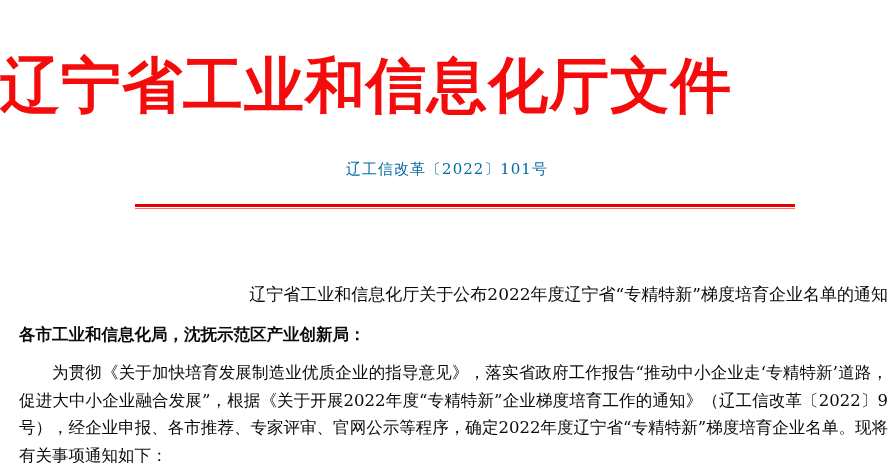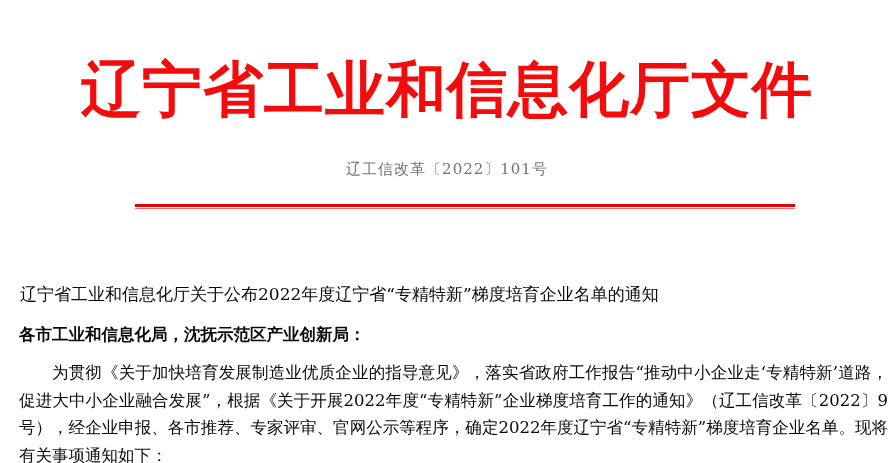--- a/index.html
+++ b/index.html
@@ -16,58 +16,58 @@
     font-family: "DejaVu Serif", "Liberation Serif", serif;
     color: #000000;
   }
   
   .masthead {
     position: absolute;
     top: 53px;
     left: 0;
     width: 100%;
     margin: 0;
-    text-align: center;
+    text-align: left;
     font-size: 60px;
     line-height: 74px;
     font-weight: 700;
     letter-spacing: 1px;
     color: #f40b0b;
-    font-family: Liberation Sans, sans-serif;
+    font-family: Liberation Mono, monospace;
     white-space: nowrap;
   }
   .doc-number {
     position: absolute;
     top: 158px;
     left: 0;
     width: 100%;
     text-align: center;
     font-size: 15px;
     line-height: 22px;
-    color: #737373;
+    color: #0369a1;
     letter-spacing: 1px;
   }
   .red-rule {
     position: absolute;
     top: 204px;
     left: 135px;
     width: 660px;
     height: 1px;
     background: #ffffff;
     border-top: 3px solid #e60000;
     border-bottom: 1px solid #ff6b6b;
   }
   
   .doc-title {
     position: absolute;
     top: 284px;
     left: 20px;
     right: 6px;
     margin: 0;
-    text-align: left;
+    text-align: right;
     font-size: 17px;
     line-height: 21px;
     font-weight: 400;
     color: #0a0a0a;
     white-space: nowrap;
   }
   .salutation {
     position: absolute;
     top: 325px;
     left: 19px;

